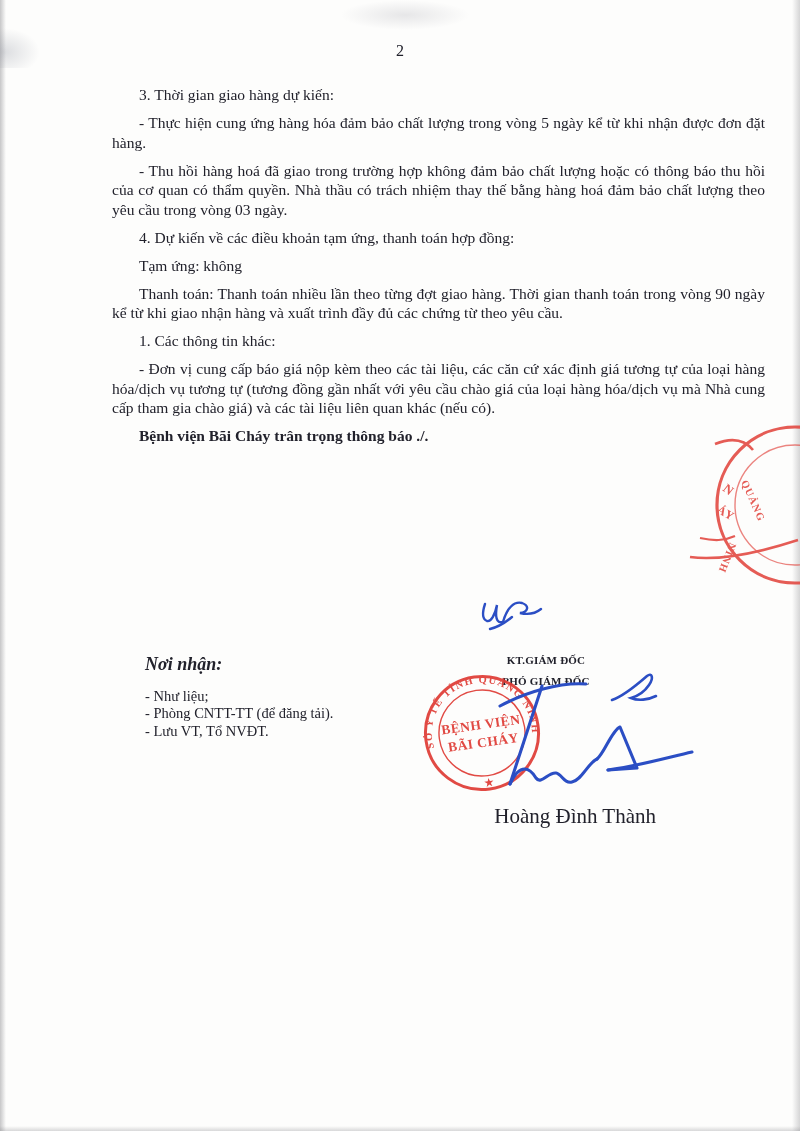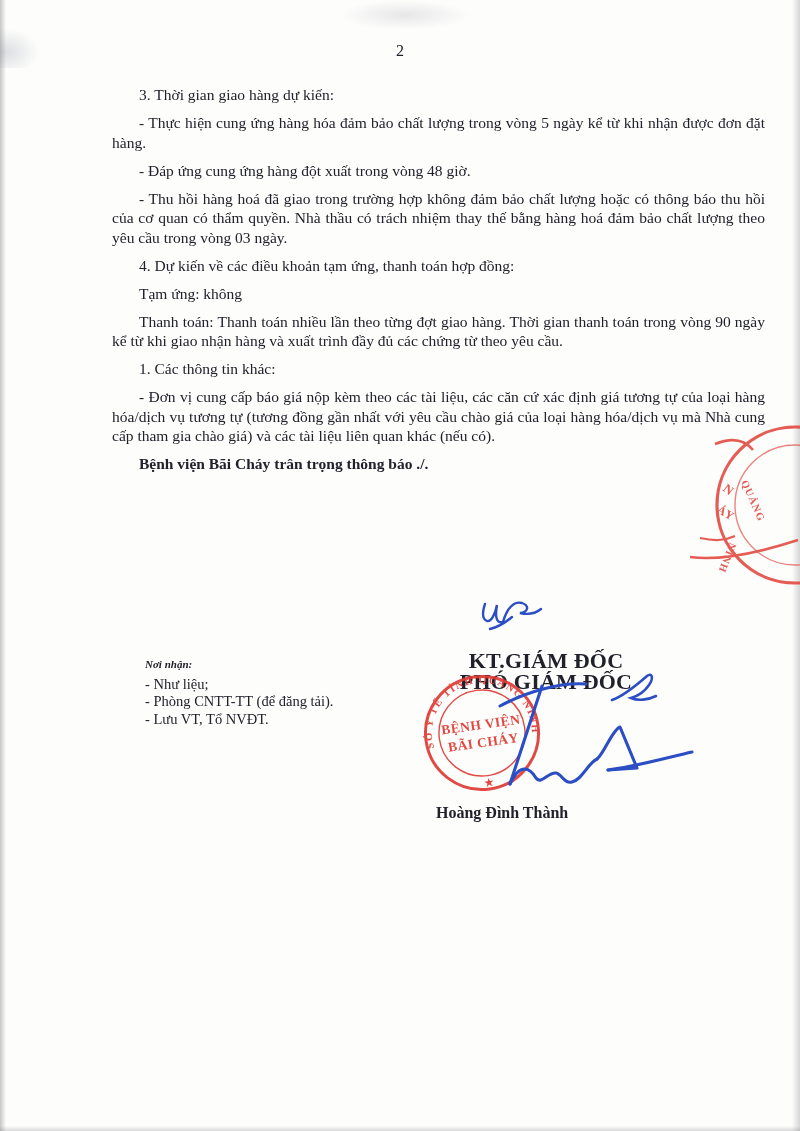--- a/index.html
+++ b/index.html
@@ -22,26 +22,26 @@
     background:radial-gradient(ellipse at 10% 60%,rgba(120,125,140,.25),rgba(120,125,140,0) 70%);}
 
   .page-number{padding-top:42px;text-align:center;font-size:16px;}
 
   .body-text{padding:25px 35px 0 112px;font-size:15.5px;line-height:19.5px;
     text-align:justify;}
   .body-text p{margin:0 0 8.5px 0;text-indent:27px;}
   .body-text p.closing{text-align:left;font-weight:bold;}
 
   .recipients{position:absolute;left:145px;top:656px;font-size:14.5px;line-height:17.5px;}
-  .recipients .heading{font-weight:bold;font-style:italic;font-size:11px;margin-bottom:2px;}
+  .recipients .heading{font-weight:bold;font-style:italic;font-size:18px;margin-bottom:14px;}
 
   .sig-titles{position:absolute;left:436px;top:650px;width:220px;text-align:center;
-    font-weight:bold;font-size:22px;line-height:21px;letter-spacing:.2px;}
-  .signer-name{position:absolute;left:436px;top:804px;width:220px;text-align:left;
-    font-weight:bold;font-size:16px;}
+    font-weight:bold;font-size:11px;line-height:21px;letter-spacing:.2px;}
+  .signer-name{position:absolute;left:436px;top:804px;width:220px;text-align:right;
+    font-weight:normal;font-size:21px;}
 
   .stamp{position:absolute;left:421px;top:672px;width:122px;height:122px;opacity:.92;}
   .partial-stamp{position:absolute;left:640px;top:420px;width:160px;height:170px;opacity:.88;}
   .signature{position:absolute;left:462px;top:660px;width:232px;height:138px;}
   .flourish{position:absolute;left:606px;top:670px;width:56px;height:34px;}
   .pen-initial{position:absolute;left:477px;top:596px;width:68px;height:38px;}
 
   svg{display:block;}
 </style>
 </head>
@@ -52,21 +52,20 @@
   <div class="edge-right"></div>
   <div class="edge-bottom"></div>
   <div class="smudge-top"></div>
   <div class="smudge-corner"></div>
 
   <div class="page-number">2</div>
 
   <div class="body-text">
     <p>3. Thời gian giao hàng dự kiến:</p>
     <p>- Thực hiện cung ứng hàng hóa đảm bảo chất lượng trong vòng 5 ngày kể từ khi nhận được đơn đặt hàng.</p>
-    <p>- Đáp ứng cung ứng hàng đột xuất trong vòng 48 giờ.</p>
     <p>- Thu hồi hàng hoá đã giao trong trường hợp không đảm bảo chất lượng hoặc có thông báo thu hồi của cơ quan có thẩm quyền. Nhà thầu có trách nhiệm thay thế bằng hàng hoá đảm bảo chất lượng theo yêu cầu trong vòng 03 ngày.</p>
     <p>4. Dự kiến về các điều khoản tạm ứng, thanh toán hợp đồng:</p>
     <p>Tạm ứng: không</p>
     <p>Thanh toán: Thanh toán nhiều lần theo từng đợt giao hàng. Thời gian thanh toán trong vòng 90 ngày kể từ khi giao nhận hàng và xuất trình đầy đủ các chứng từ theo yêu cầu.</p>
     <p>1. Các thông tin khác:</p>
     <p>- Đơn vị cung cấp báo giá nộp kèm theo các tài liệu, các căn cứ xác định giá tương tự của loại hàng hóa/dịch vụ tương tự (tương đồng gần nhất với yêu cầu chào giá của loại hàng hóa/dịch vụ mà Nhà cung cấp tham gia chào giá) và các tài liệu liên quan khác (nếu có).</p>
     <p class="closing">Bệnh viện Bãi Cháy trân trọng thông báo ./.</p>
   </div>
 
   <svg class="pen-initial" viewBox="0 0 68 38" fill="none">

